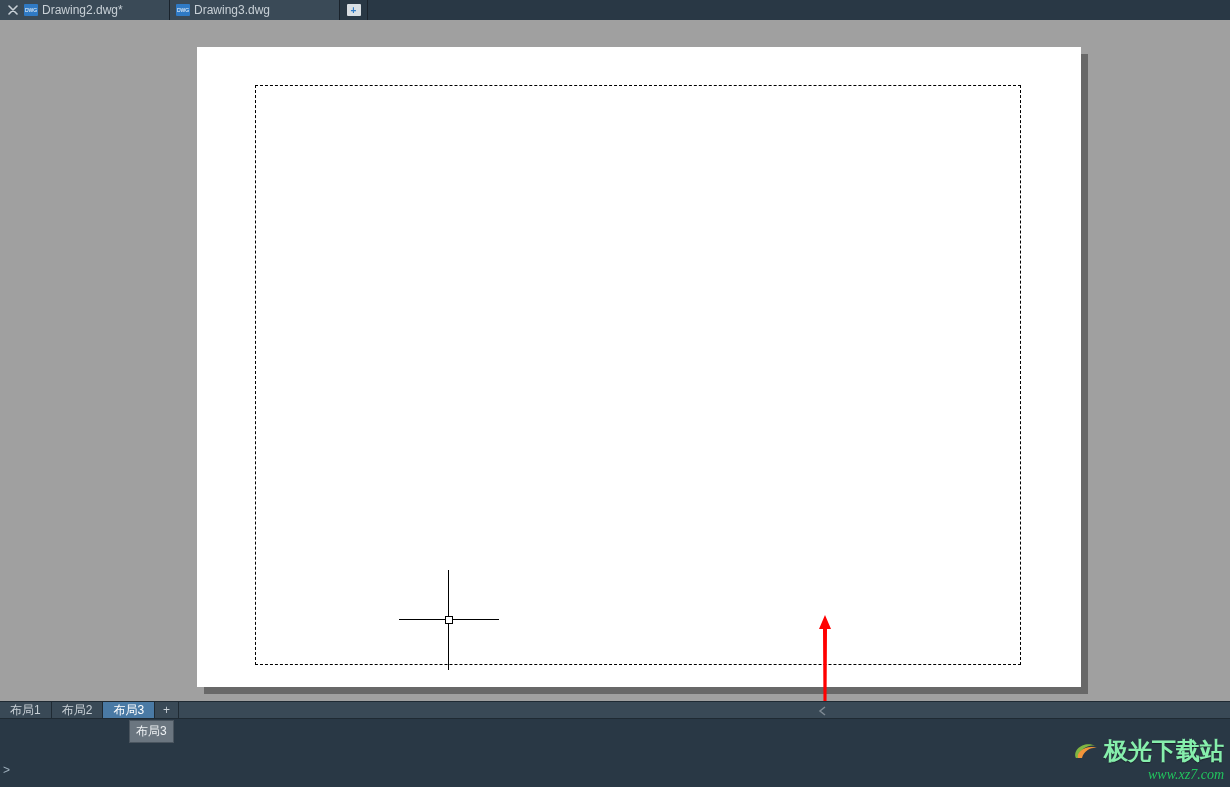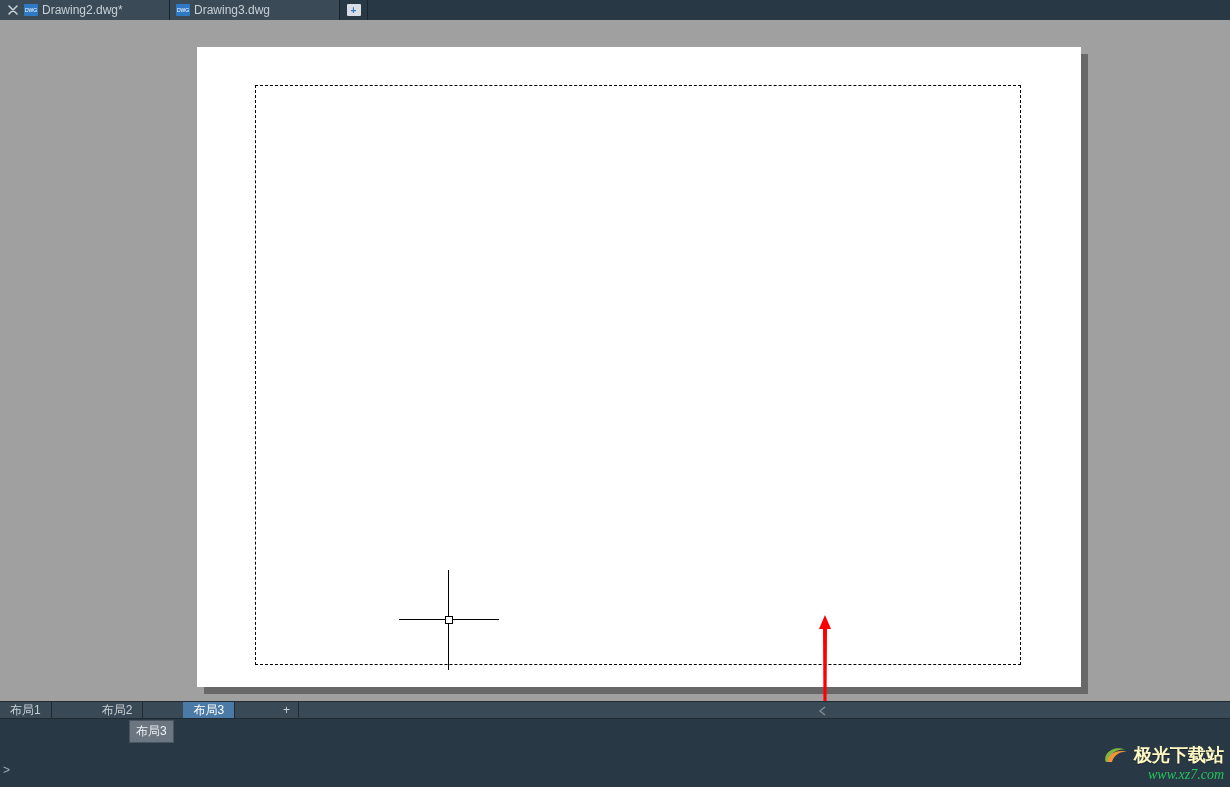--- a/index.html
+++ b/index.html
@@ -111,21 +111,20 @@
 
   
   .layout-tab-bar {
     height: 17px;
     background: #394956;
     display: flex;
     align-items: stretch;
     color: #c8d0d6;
     border-top:1px solid #1f2a33;
     position:relative;
-    gap:40px;
   }
   .layout-tab {
     padding: 0 10px;
     display:flex; align-items:center;
     border-right:1px solid #1f2a33;
     background:#394956;
     cursor:pointer;
     white-space:nowrap;
   }
   .layout-tab.active {
@@ -165,23 +164,23 @@
   
   .watermark {
     position:absolute;
     right:6px; bottom:4px;
     text-align:right;
     pointer-events:none;
   }
   .watermark .brand {
     display:flex; align-items:center; gap:4px;
     justify-content:flex-end;
-    color:#fef9c3;
+    color:#86efac;
     font-weight:bold;
-    font-size:18px;
+    font-size:24px;
     text-shadow:0 1px 1px rgba(0,0,0,.4);
   }
   .wm-logo {
     width:28px; height:22px;
     position:relative;
   }
   .watermark .url {
     color:#22c55e;
     font-size:14px;
     font-style:italic;

